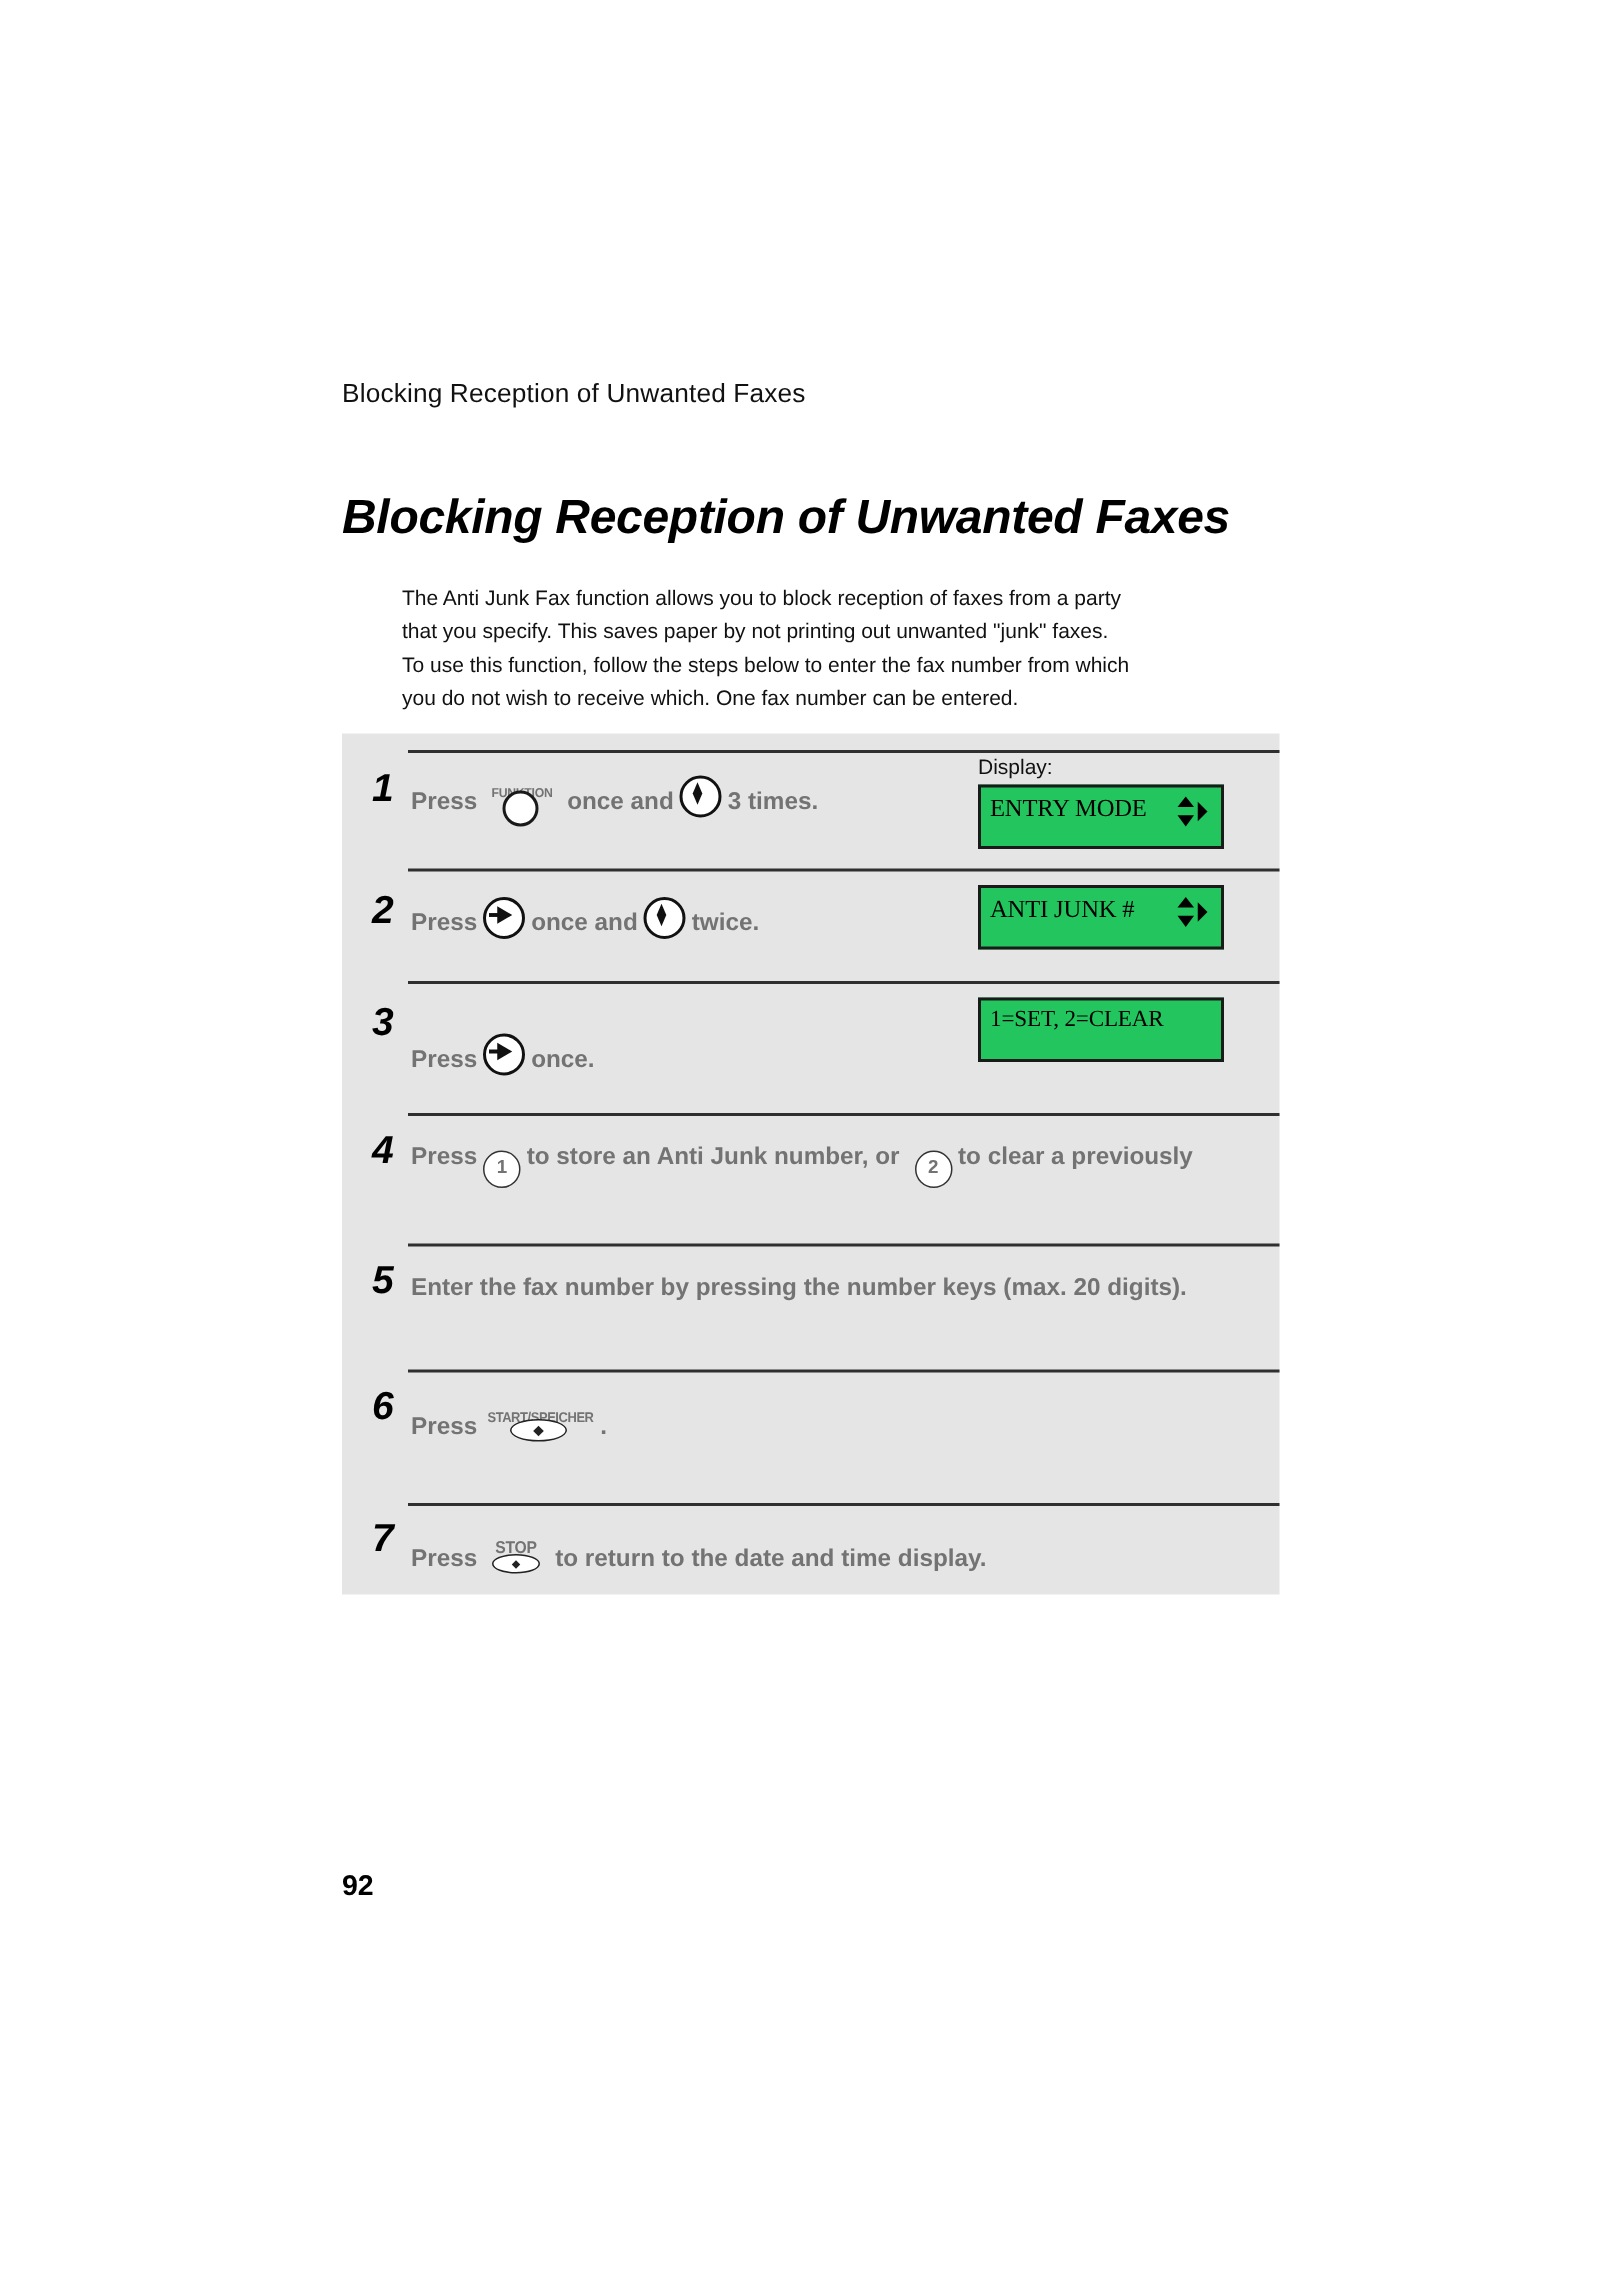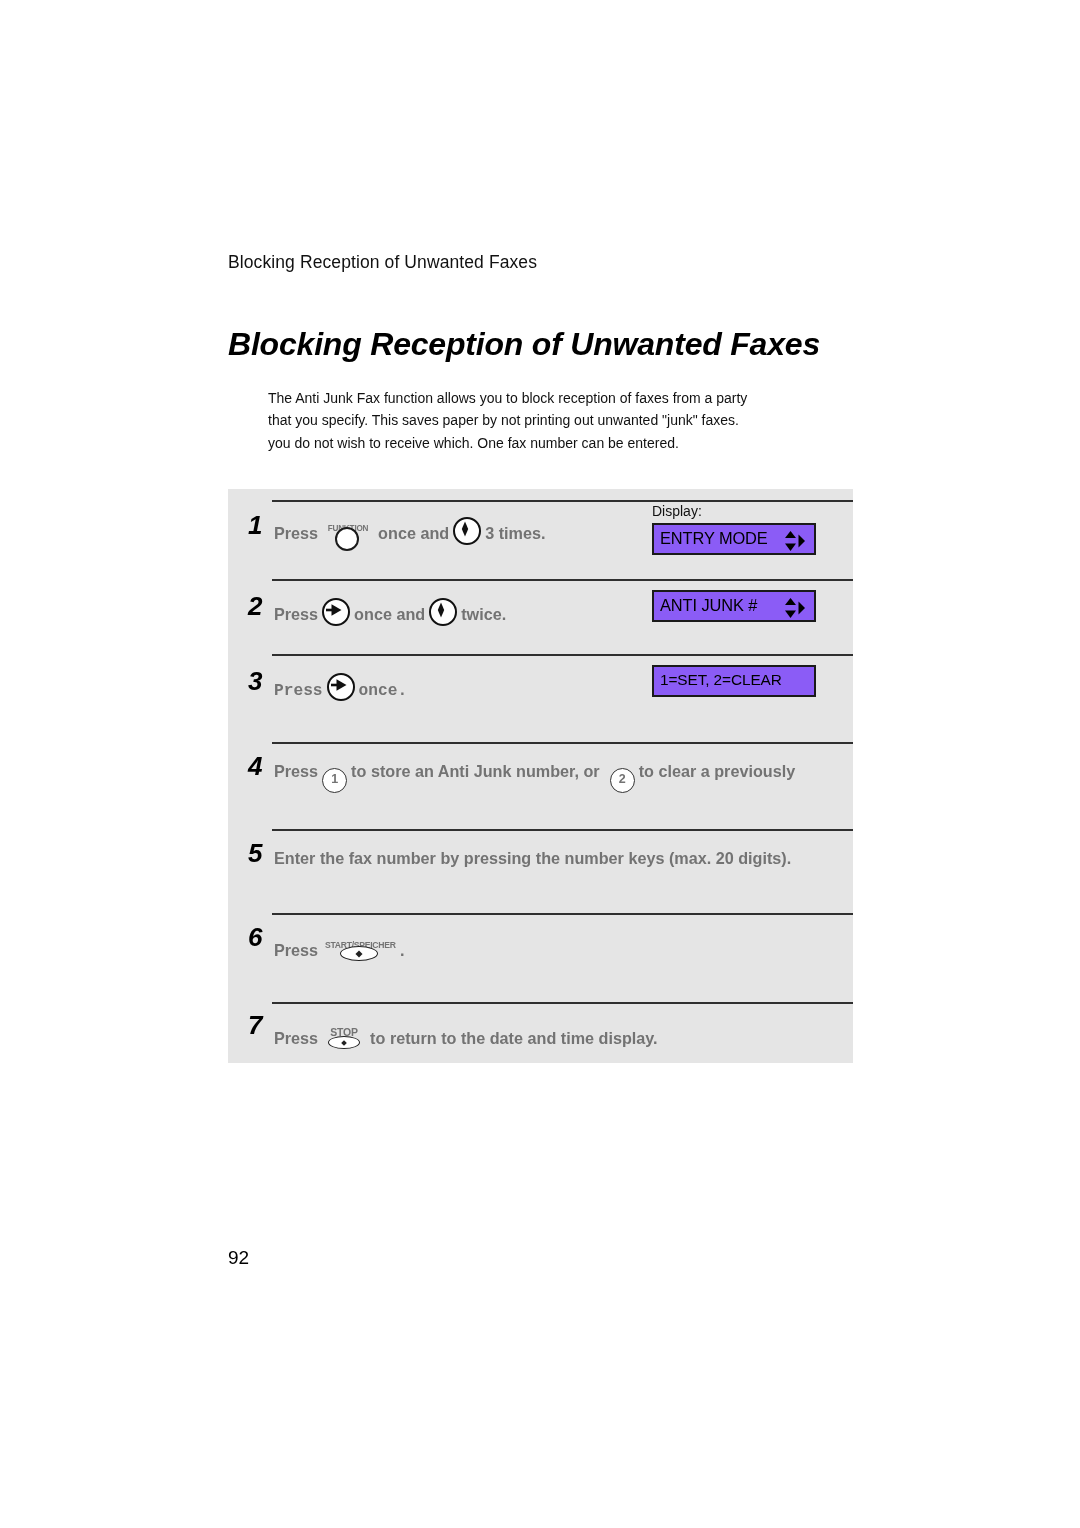--- a/index.html
+++ b/index.html
@@ -198,24 +198,25 @@
 
   
   .display-caption {
     position: absolute;
     font-size: 14px;
     color: #111;
   }
   .display-box {
     position: absolute;
     width: 164px;
-    height: 32px;
-    background: #8b5cf6;
+    height: 43px;
+    background: #22c55e;
     border: 2.4px solid #1a1a1a;
     box-sizing: border-box;
+    font-family: Liberation Serif, serif;
   }
   .display-text {
     position: absolute;
     left: 6px;
     top: 4px;
     font-size: 16.4px;
     color: #000;
     white-space: nowrap;
     letter-spacing: -0.1px;
   }
@@ -226,36 +227,37 @@
     width: 24px;
     height: 22px;
   }
 
   
   .page-number {
     position: absolute;
     left: 228px;
     top: 1247px;
     font-size: 19px;
-    font-weight: normal;
+    font-weight: bold;
     color: #000;
   }
 </style>
 </head>
 <body>
 
 <div class="page">
 
   <div class="running-header">Blocking Reception of Unwanted Faxes</div>
 
   <div class="main-title">Blocking Reception of Unwanted Faxes</div>
 
   <div class="intro">
     <div>The Anti Junk Fax function allows you to block reception of faxes from a party</div>
     <div>that you specify. This saves paper by not printing out unwanted "junk" faxes.</div>
+    <div>To use this function, follow the steps below to enter the fax number from which</div>
     <div>you do not wish to receive which. One fax number can be entered.</div>
   </div>
 
   <div class="steps-panel">
 
     <div class="rule" style="top:11px;"></div>
 
     <div class="step">
       <div class="step-num" style="left:20px; top:21px;">1</div>
       <div class="step-body" style="left:46px; top:28px;">
@@ -308,21 +310,21 @@
             <path d="M15.5 4.5 L22 11 L15.5 17.5 Z" fill="#000"></path>
           </svg>
         </span>
       </div>
     </div>
 
     <div class="rule" style="top:165px;"></div>
 
     <div class="step">
       <div class="step-num" style="left:20px; top:177px;">3</div>
-      <div class="step-body" style="left:46px; top:184px;font-family:Liberation Mono, monospace;">
+      <div class="step-body" style="left:46px; top:200px;">
         <span>Press</span><span class="ic key-round">
             <svg width="24" height="24" viewBox="0 0 24 24">
               <path d="M4 12 L16 12" stroke="#111" stroke-width="2.6"></path>
               <path d="M9.5 6.2 L19.5 12 L9.5 17.8 Z" fill="#111"></path>
             </svg>
           </span><span>once.</span>
       </div>
 
       <div class="display-box" style="left:424px; top:176px;">
         <span class="display-text" style="font-size:15.4px;">1=SET, 2=CLEAR</span>

